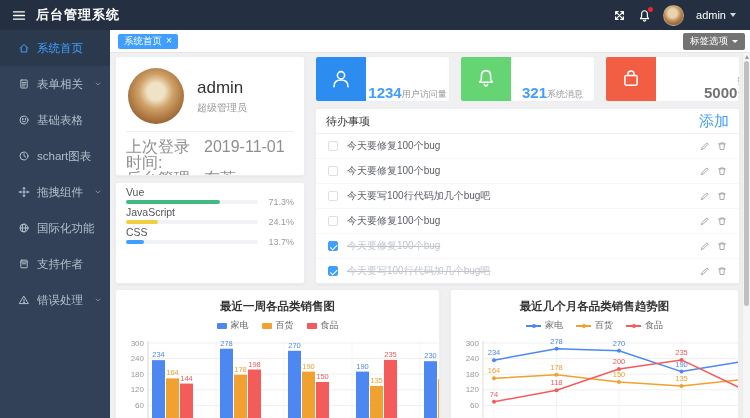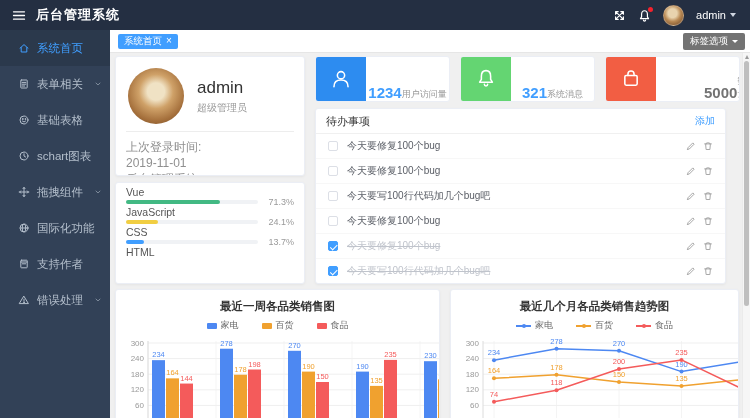--- a/index.html
+++ b/index.html
@@ -42,21 +42,21 @@
   .card-header { height:25px; display:flex; align-items:center; justify-content:space-between; padding:0 10px; border-bottom:1px solid #f0f0f0; font-size:11px; color:#333; }
 
   
   .profile-card { left:5px; top:3px; width:190px; height:120px; }
   .profile-top { display:flex; padding:11px 10px 7px 12px; gap:13px; }
   .avatar-big { width:56px; height:56px; border-radius:50%; flex:none;
     background:radial-gradient(circle at 50% 42%, #f0e2c4 0 20%, #cfa168 40%, #a5703c 68%, #7d5026 90%, #6b431f 100%); }
   .profile-name { font-size:17px; color:#333; margin-top:10px; }
   .profile-role { font-size:10px; color:#999; margin-top:3px; }
   .profile-rows { border-top:1px solid #ededed; margin:0 10px; padding-top:7px; }
-  .profile-row { display:flex; font-size:12px; color:#8f8f8f; line-height:16px;flex-direction:column; }
+  .profile-row { display:flex; font-size:16px; color:#8f8f8f; line-height:16px; }
   .profile-row .lbl { width:78px; }
 
   
   .lang-card { left:5px; top:129px; width:190px; height:102px; }
   .lang-list { padding:3px 10px 0 10px; }
   .lang-name { font-size:10.5px; color:#555; line-height:13px; }
   .lang-bar-row { display:flex; align-items:center; gap:6px; height:6px; margin-bottom:1px; }
   .bar-track { flex:1; height:4px; border-radius:2px; background:#f0f2f5; position:relative; }
   .bar-fill { height:4px; border-radius:2px; position:absolute; left:0; top:0; }
   .lang-pct { font-size:9px; color:#999; width:30px; text-align:right; flex:none; }
@@ -64,38 +64,38 @@
   
   .stats-row { position:absolute; left:205px; top:3px; right:2px; height:46px; display:flex; gap:10px; }
   .stat-card { flex:1; background:#fff; border:1px solid #ebeef5; border-radius:3px; display:flex; overflow:hidden; }
   .stat-icon { width:50px; flex:none; display:flex; align-items:center; justify-content:center; }
   .stat-icon svg { width:22px; height:22px; stroke:#fff; fill:none; stroke-width:1.4; stroke-linecap:round; stroke-linejoin:round; }
   .stat-body { flex:1; display:flex; flex-direction:row; align-items:flex-end; justify-content:center; }
   .stat-value { font-size:15px; font-weight:bold; }
   .stat-label { font-size:9px; color:#999; margin-top:2px; }
 
   
-  .todo-card { left:205px; top:55px; right:16px; height:176px; }
+  .todo-card { left:205px; top:55px; right:2px; height:176px; }
   .todo-title { font-weight:normal; }
-  .todo-add { color:#409eff; font-size:10px; cursor:pointer; }
+  .todo-add { color:#409eff; font-size:15px; cursor:pointer; }
   .todo-item { height:25px; display:flex; align-items:center; padding:0 12px; border-bottom:1px solid #f7f7f7; }
   .todo-check { width:10px; height:10px; border:1px solid #dcdfe6; border-radius:2px; background:#fff; position:relative; cursor:pointer; flex:none; }
   .todo-check.checked { background:#409eff; border-color:#409eff; }
   .todo-check.checked::after { content:""; position:absolute; left:3px; top:0.5px; width:2.5px; height:5.5px; border-right:1.4px solid #fff; border-bottom:1.4px solid #fff; transform:rotate(45deg); }
   .todo-text { flex:1; margin-left:9px; font-size:10px; color:#5a5e66; }
   .todo-text.done { color:#c0c4cc; text-decoration:line-through; }
   .todo-actions { display:flex; gap:7px; }
   .todo-actions span { display:flex; cursor:pointer; }
   .todo-actions svg { width:10px; height:10px; stroke:#a8a8a8; fill:none; stroke-width:1; stroke-linecap:round; stroke-linejoin:round; }
 
   
   .bar-card { left:5px; top:236px; width:325px; height:200px; }
   .line-card { left:340px; top:236px; width:289px; height:200px; }
   .chart-title { text-align:center; font-size:11.5px; font-weight:bold; color:#333; padding-top:9px; }
-  .chart-legend { display:flex; justify-content:center; align-items:center; gap:23px; margin-top:5px; font-size:9px; color:#666; }
+  .chart-legend { display:flex; justify-content:center; align-items:center; gap:13px; margin-top:5px; font-size:9px; color:#666; }
   .legend-item { display:flex; align-items:center; gap:4px; }
   .lg-rect { width:10px; height:6px; border-radius:1px; display:inline-block; }
   .lg-line { width:15px; height:2px; position:relative; display:inline-block; }
   .lg-dot { position:absolute; left:5.5px; top:-1px; width:4px; height:4px; border-radius:50%; }
   svg.chart { display:block; margin:5px 0 0 4px; }
 
   
   .scrollbar { position:absolute; right:0; top:53px; bottom:0; width:8px; background:#f6f6f6; border-left:1px solid #ebebeb; z-index:6; }
   .sb-arrow { position:absolute; top:2px; left:1.5px; width:0; height:0; border-left:2.5px solid transparent; border-right:2.5px solid transparent; border-bottom:4px solid #9a9a9a; }
   .sb-thumb { position:absolute; top:8px; left:1px; width:5px; height:245px; border-radius:3px; background:#bfbfbf; cursor:pointer; }
@@ -280,23 +280,20 @@
             </div>
           </div>
           <div class="lang-item">
             <div class="lang-name">CSS</div>
             <div class="lang-bar-row">
               <span class="bar-track">
                 <span class="bar-fill" style="width: 13.7%; background: rgb(64, 158, 255);"></span>
               </span>
               <span class="lang-pct">13.7%</span>
             </div>
-          </div>
-          <div class="lang-item">
-            <div class="lang-name">HTML</div>
           </div>
         </div>
     </div>
 
     <div class="stats-row" id="stats-row">
         <div class="stat-card">
           <div class="stat-icon" style="background: rgb(45, 140, 240);">
             <svg viewBox="0 0 20 20" fill="none" stroke="currentColor" stroke-width="1" stroke-linecap="round" stroke-linejoin="round">
               <circle cx="10" cy="6.6" r="3.3"></circle>
               <path d="M3.6 17c0-4.6 3.2-6 6.4-6s6.4 1.4 6.4 6"></path>

